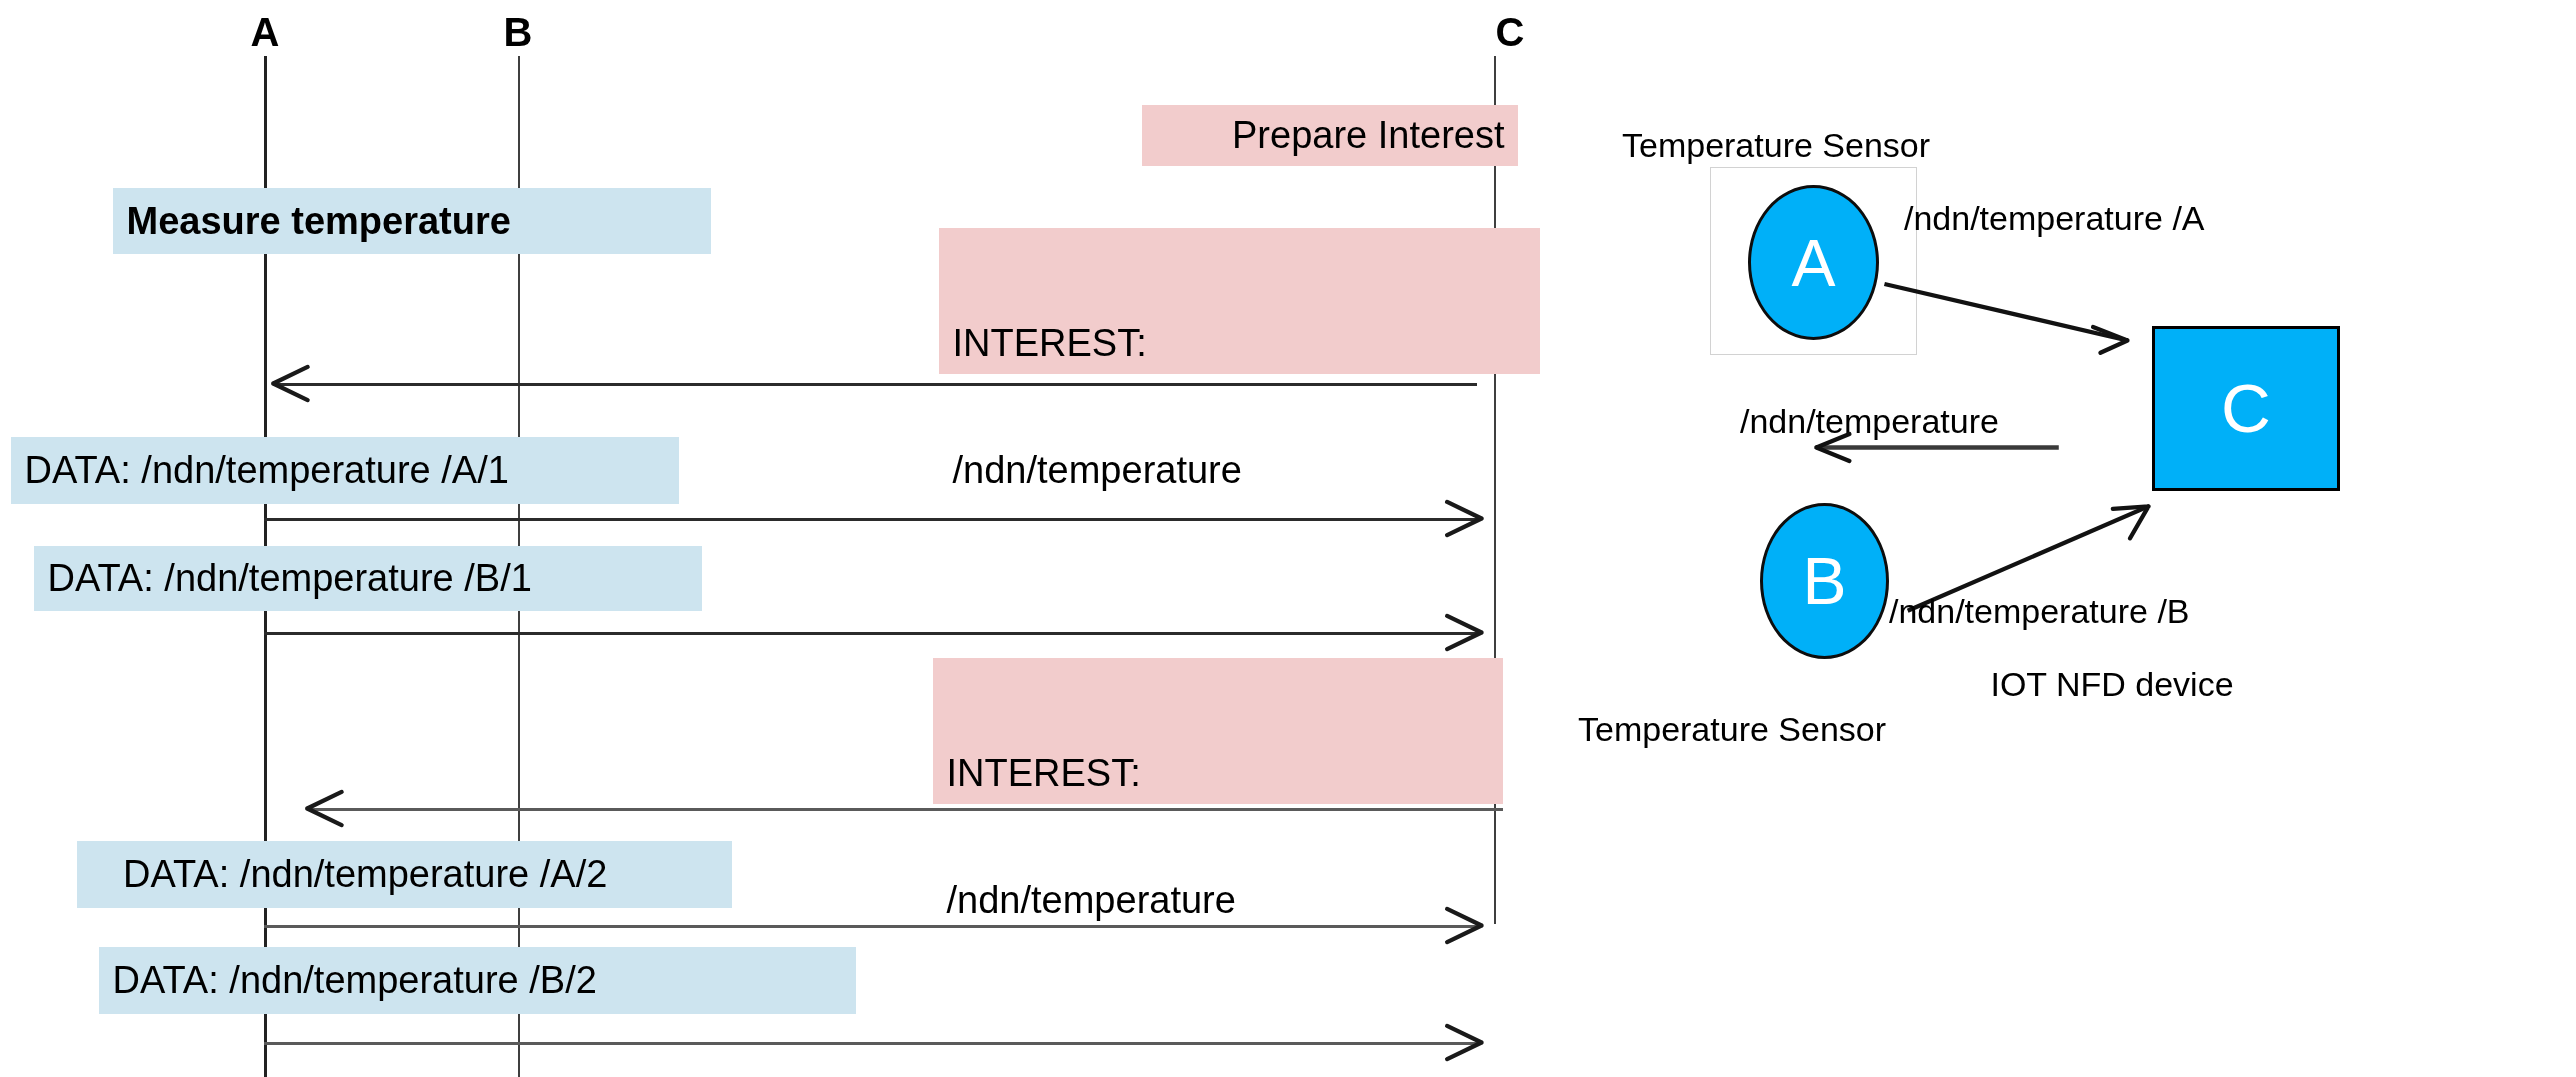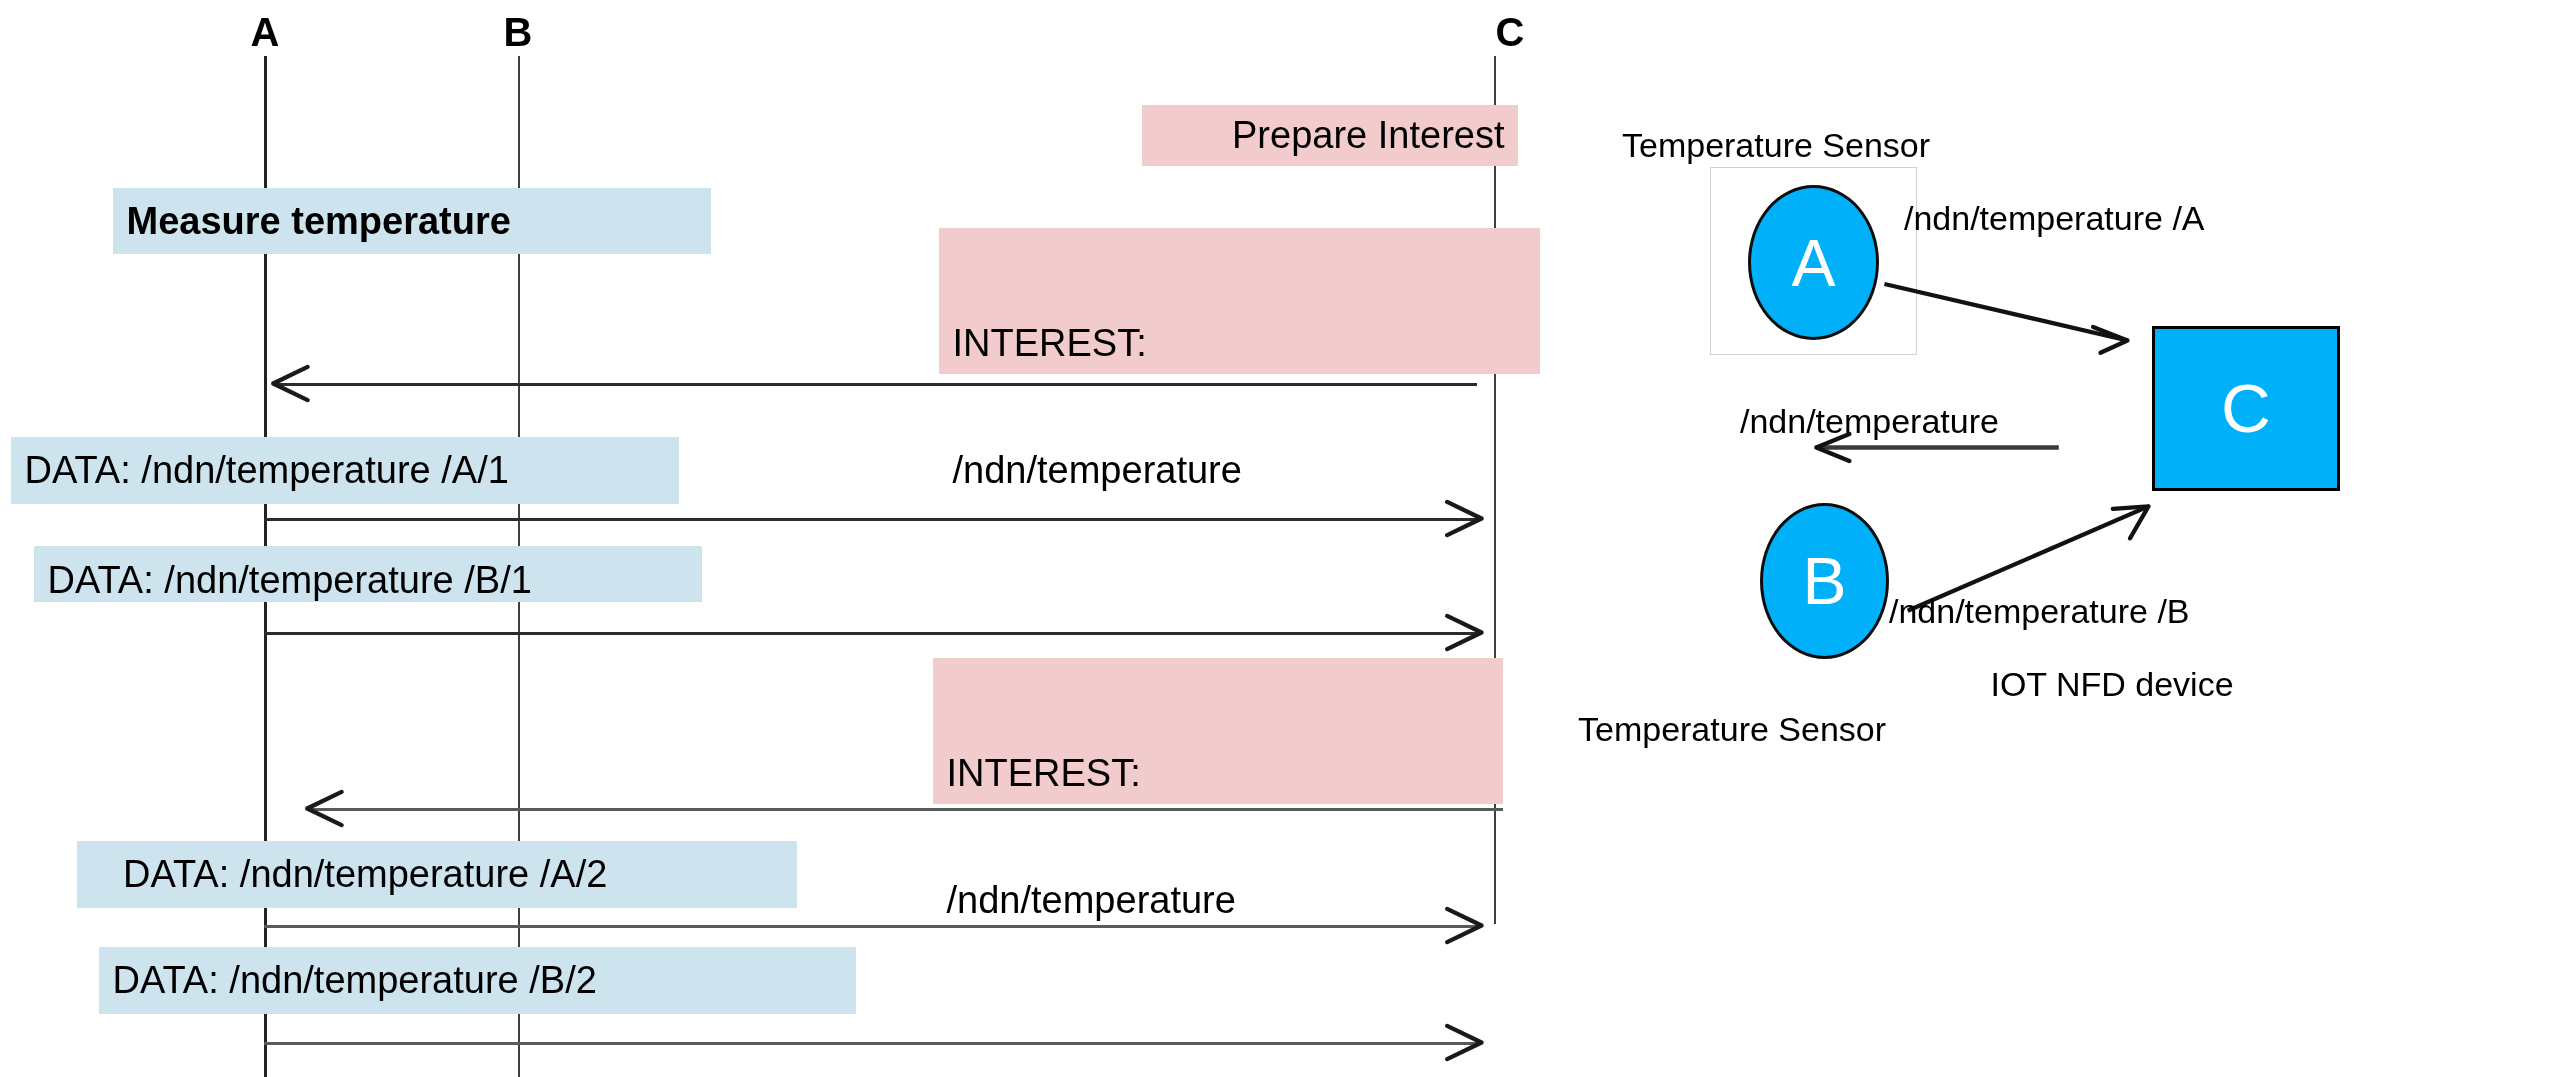--- a/index.html
+++ b/index.html
@@ -96,21 +96,21 @@
 
   <div class="msg" style="left:264px;top:518px;width:1213px;">
     <div class="line dark"></div>
     <div class="head" style="left:100%;top:0;">
       <svg width="43" height="43" viewBox="0 0 70 70" style="position:absolute;left:-36px;top:-21.5px;">
         <path d="M66,35 L10,8 M66,35 L10,62" stroke="#1a1a1a" stroke-width="7" fill="none" stroke-linecap="round"></path>
       </svg>
     </div>
   </div>
 
-  <div class="note blue" style="left:34px;top:546px;width:668px;height:56px;align-items:flex-end;">
+  <div class="note blue" style="left:34px;top:546px;width:668px;height:65px;">
     <span>DATA: /ndn/temperature /B/1</span>
   </div>
 
   <div class="msg" style="left:264px;top:632px;width:1213px;">
     <div class="line dark"></div>
     <div class="head" style="left:100%;top:0;">
       <svg width="43" height="43" viewBox="0 0 70 70" style="position:absolute;left:-36px;top:-21.5px;">
         <path d="M66,35 L10,8 M66,35 L10,62" stroke="#1a1a1a" stroke-width="7" fill="none" stroke-linecap="round"></path>
       </svg>
     </div>
@@ -123,21 +123,21 @@
 
   <div class="msg" style="left:307px;top:808px;width:1196px;">
     <div class="line"></div>
     <div class="head" style="left:0;top:0;">
       <svg width="43" height="43" viewBox="0 0 70 70" style="position:absolute;left:-1.2px;top:-21.5px;">
         <path d="M2,35 L58,8 M2,35 L58,62" stroke="#1a1a1a" stroke-width="7" fill="none" stroke-linecap="round"></path>
       </svg>
     </div>
   </div>
 
-  <div class="note blue" style="left:77px;top:841px;width:720px;height:67px;padding-left:46px;">
+  <div class="note blue" style="left:77px;top:841px;width:655px;height:67px;padding-left:46px;">
     <span>DATA: /ndn/temperature /A/2</span>
   </div>
 
   <div class="msg" style="left:264px;top:925px;width:1213px;">
     <div class="line"></div>
     <div class="head" style="left:100%;top:0;">
       <svg width="43" height="43" viewBox="0 0 70 70" style="position:absolute;left:-36px;top:-21.5px;">
         <path d="M66,35 L10,8 M66,35 L10,62" stroke="#1a1a1a" stroke-width="7" fill="none" stroke-linecap="round"></path>
       </svg>
     </div>

